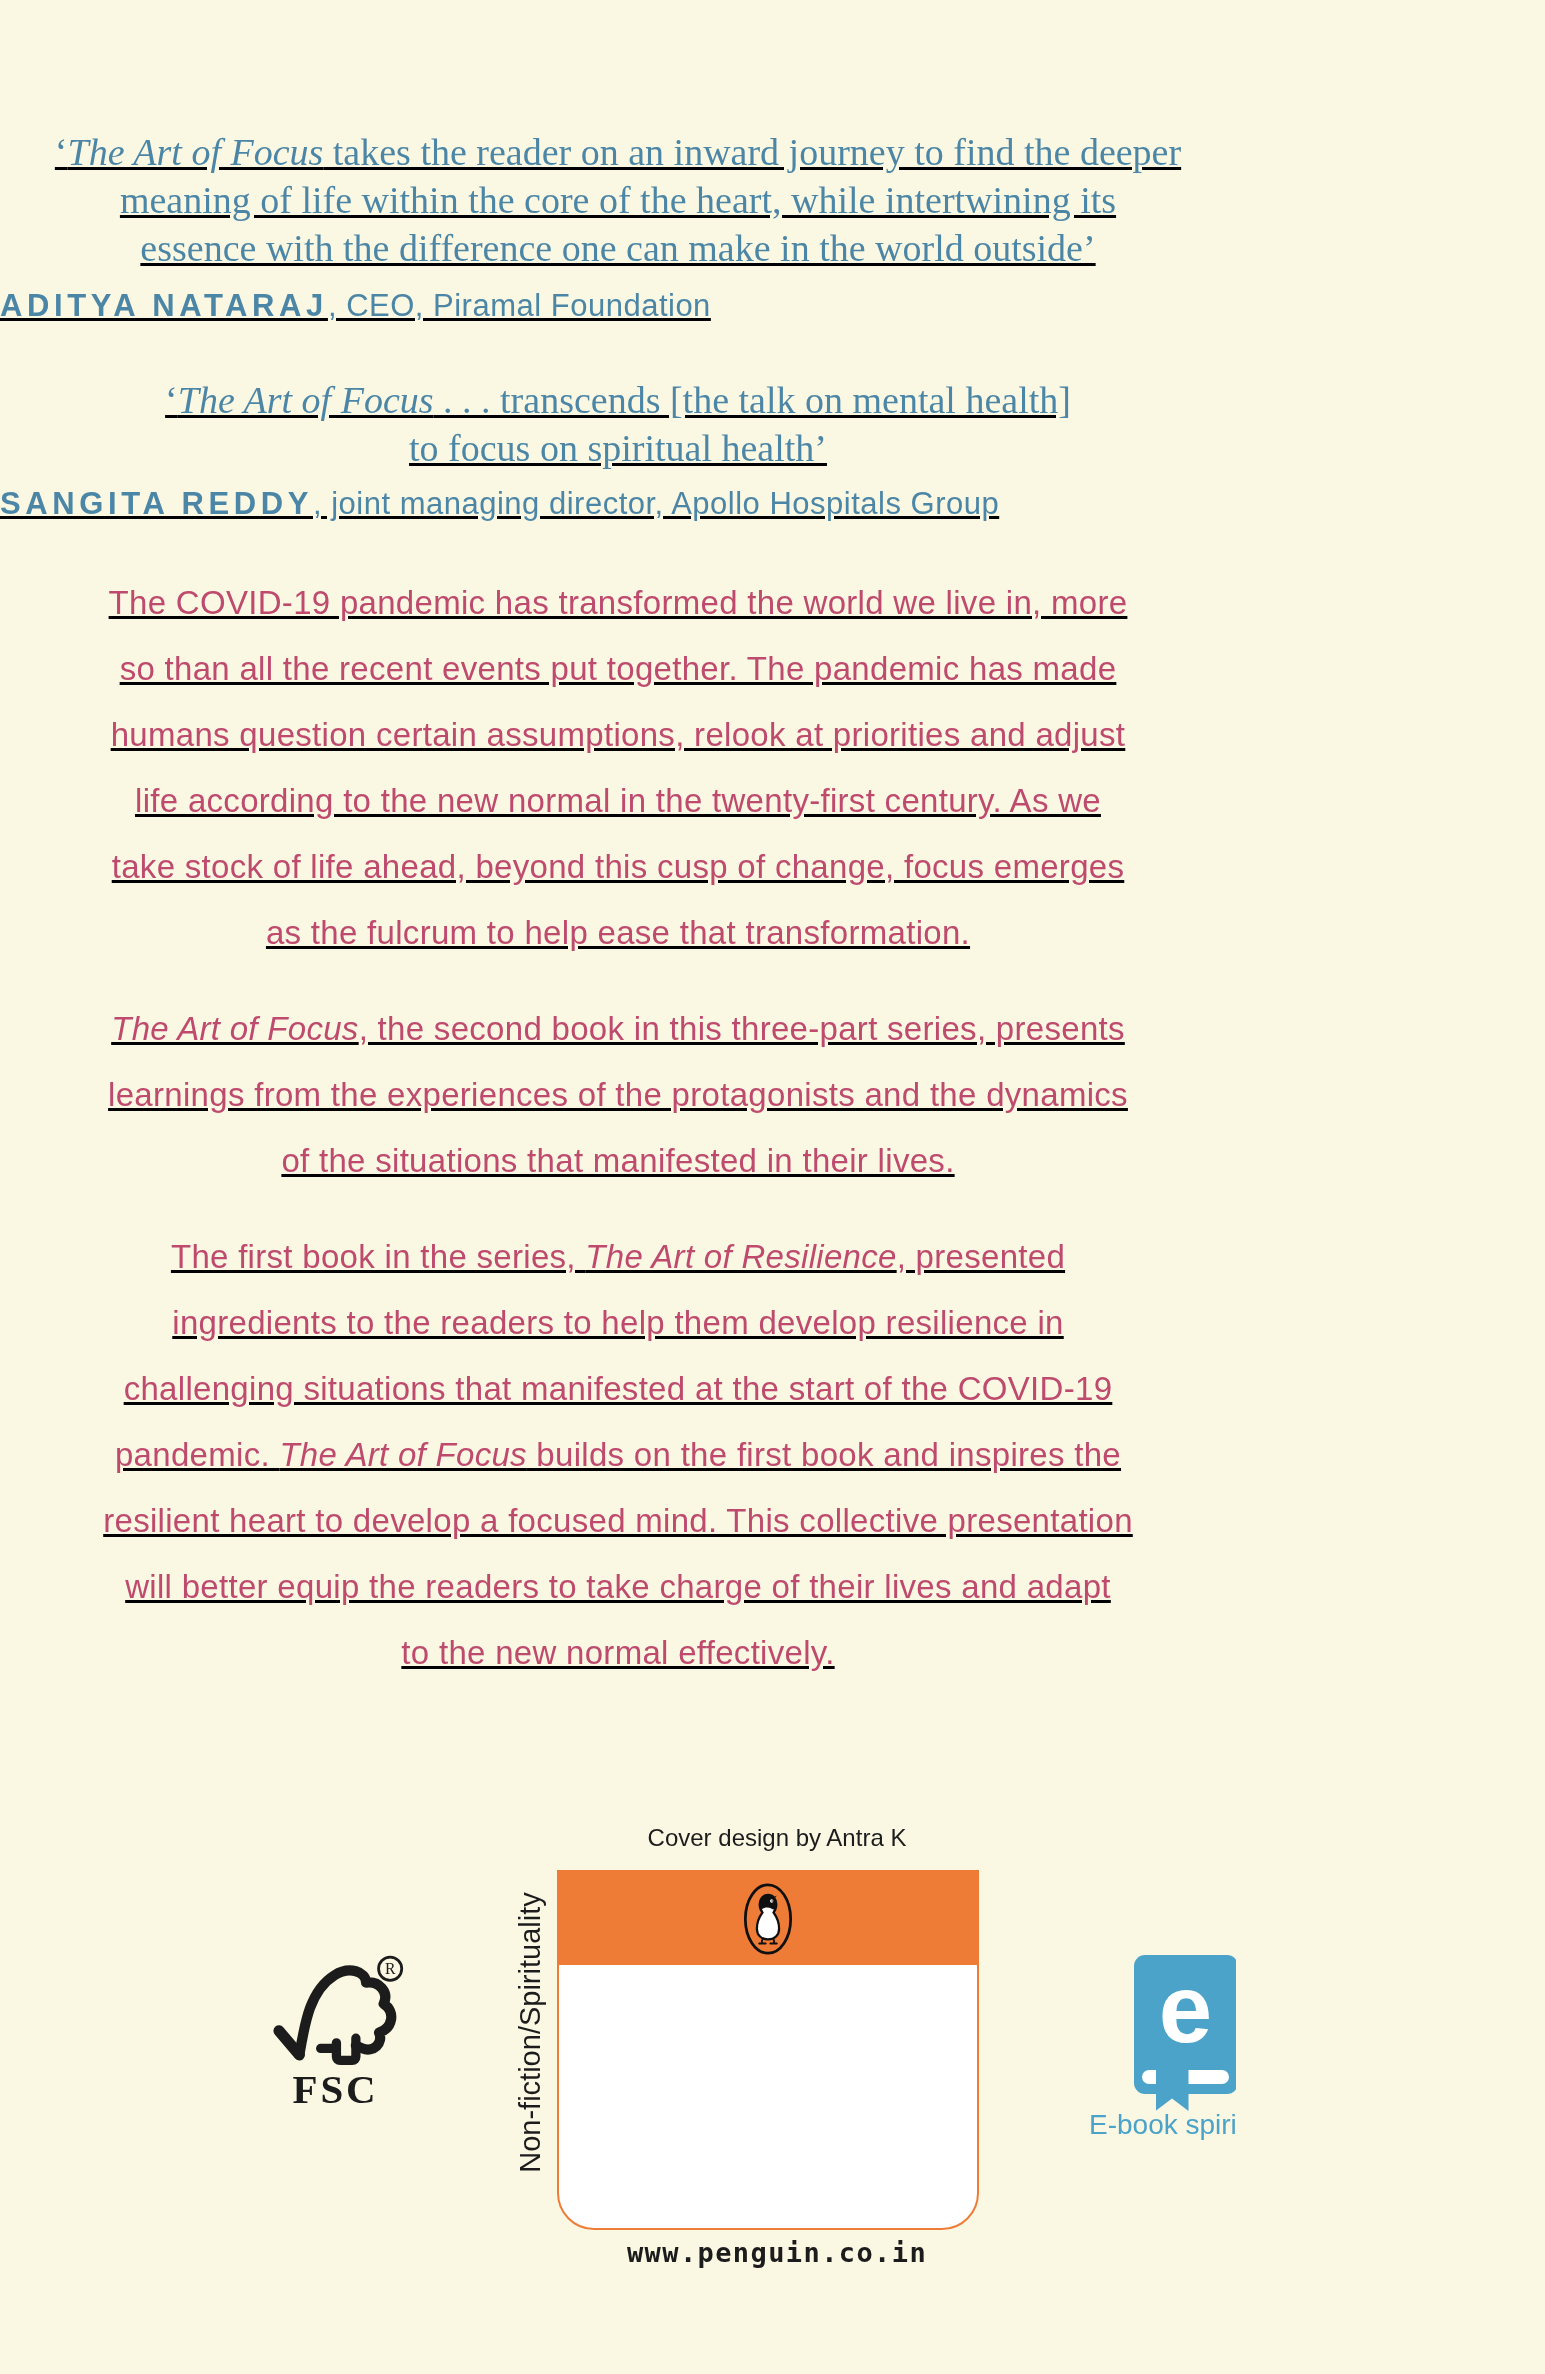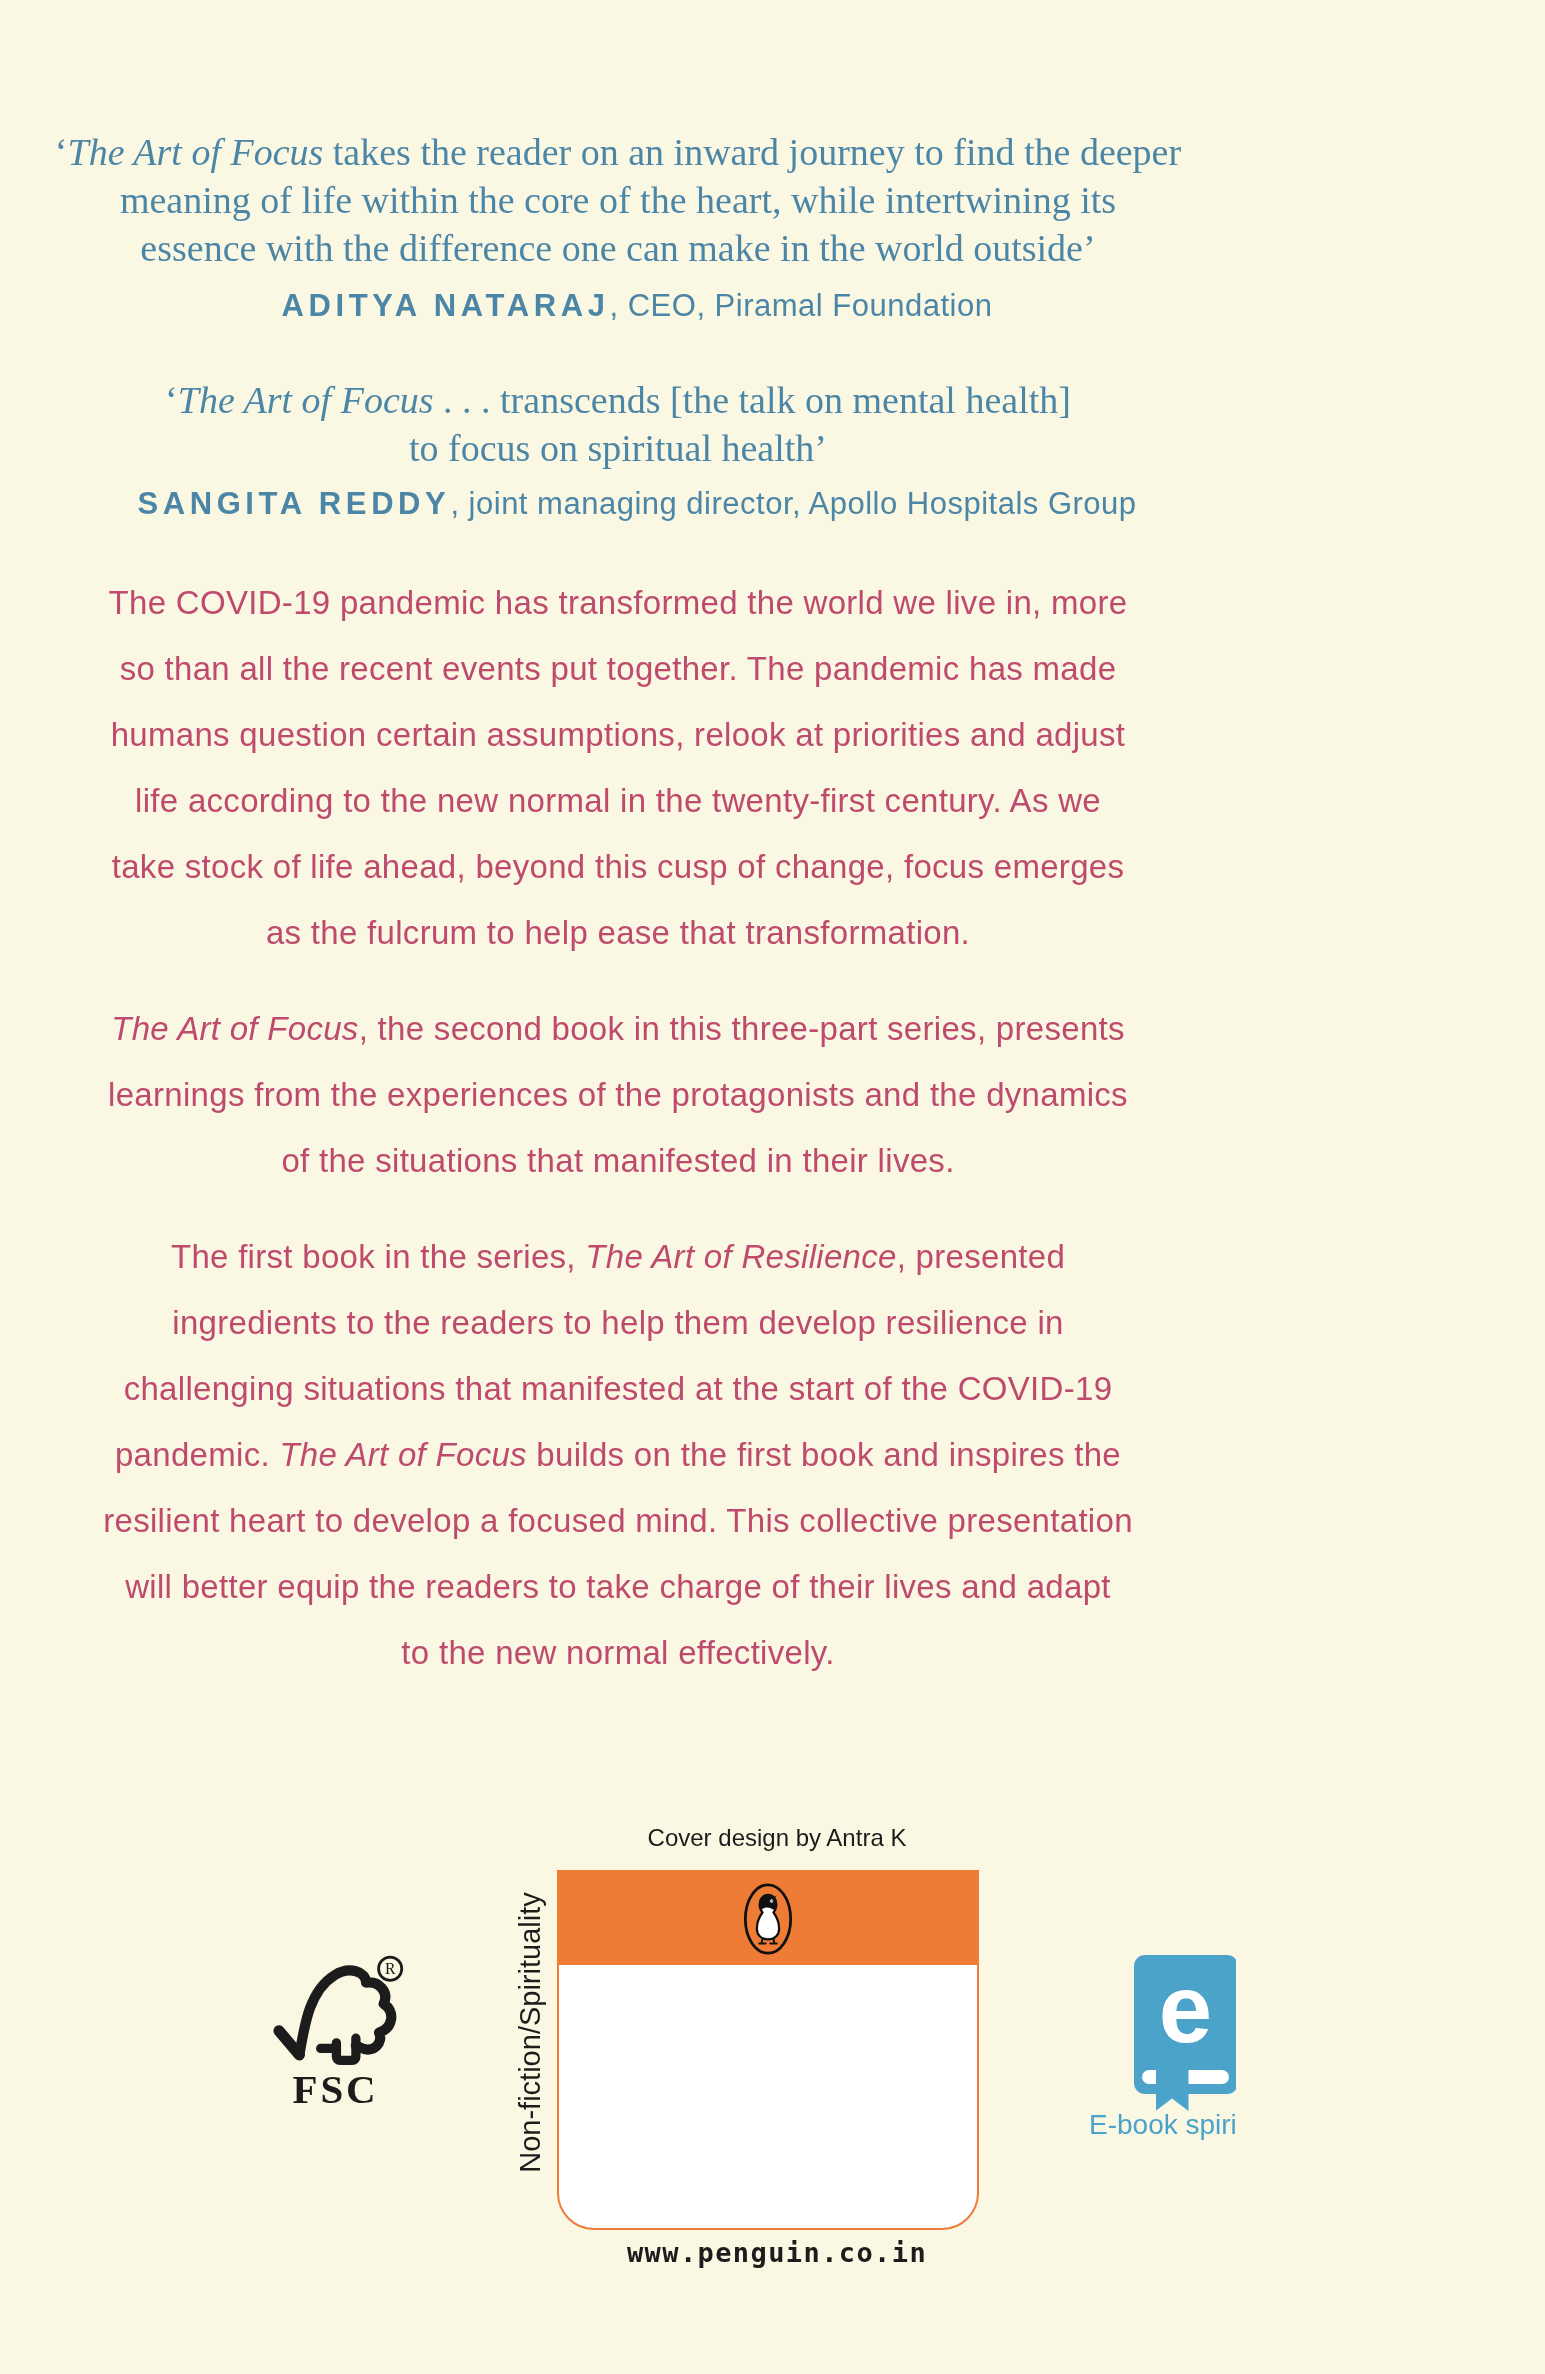--- a/index.html
+++ b/index.html
@@ -1,33 +1,34 @@
 <!DOCTYPE html>
 <html style="--bg: #FAF7E3; --quote_blue: #4C86A6; --body_pink: #BE4A6E; --orange: #EE7C36; --ebook_blue: #4BA3C9; --ink: #1C1C1C;font-size:15px"><head>
 <meta charset="utf-8">
 <style>
   html,body { margin:0; padding:0; background:#FAF7E3; }
   .page {
     position:relative; width:1236px; height:2375px;
     background:var(--bg,#FAF7E3); overflow:hidden;
     font-family:"Liberation Sans", sans-serif;
+    text-decoration:underline;
   }
   
   .quote {
     font-family:"Liberation Serif", serif;
     font-size:38px; line-height:48px;
     color:var(--quote_blue); text-align:center;
   }
   .quote .it { font-style:italic; }
   #q1 { padding-top:128px; }
   #q2 { margin-top:52px; }
   .attr {
     font-family:"Liberation Sans", sans-serif;
     font-size:31px; line-height:37px;
-    color:var(--quote_blue); text-align:center;margin-left:38px;
+    color:var(--quote_blue); 
   }
   #attr1 { margin-top:15px; }
   #attr2 { margin-top:13px; }
   .attr-name { font-weight:bold; letter-spacing:4.6px; }
   .attr-rest { letter-spacing:0.5px; }
   
   .synopsis {
     margin-top:48px;
     font-size:33px; line-height:66px; letter-spacing:0.3px;
     color:var(--body_pink); text-align:center;

